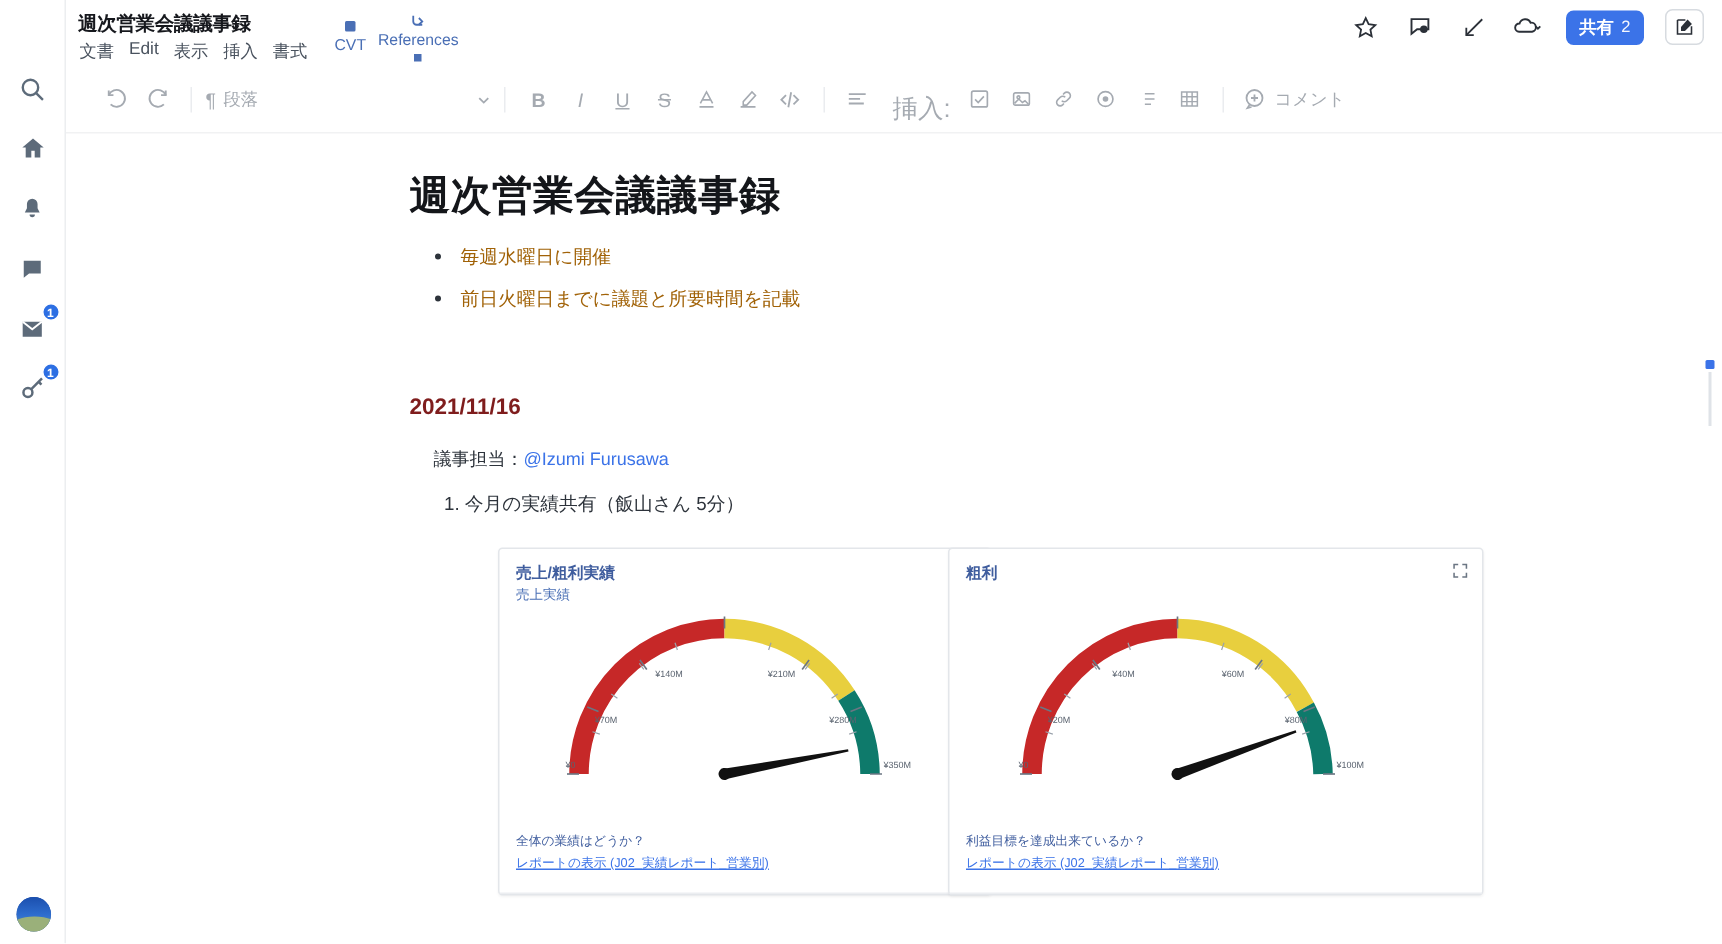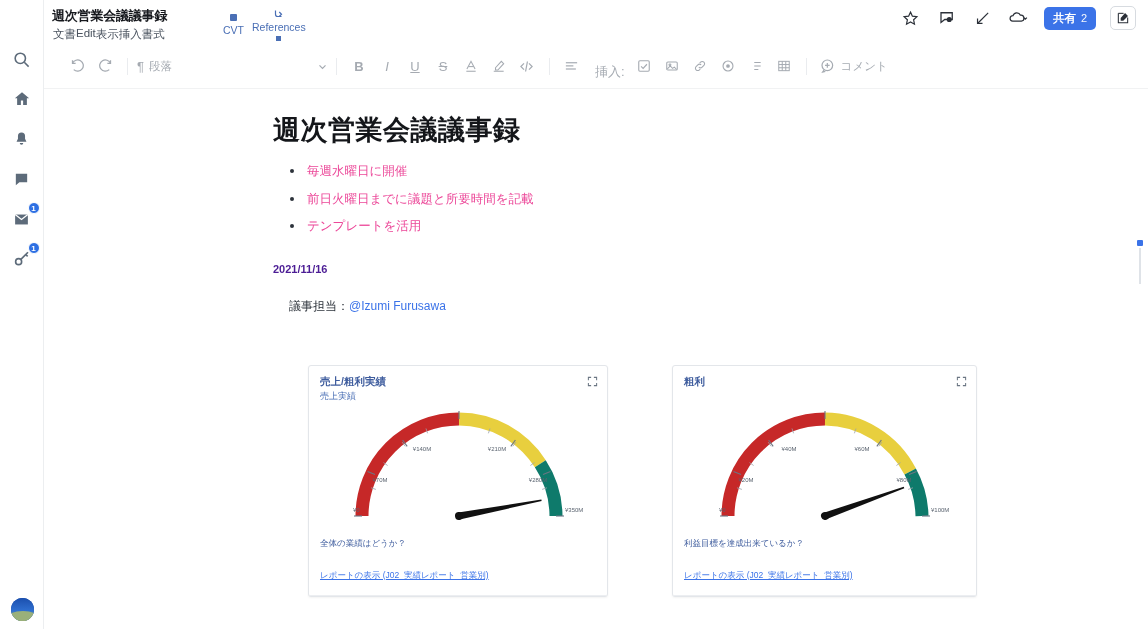--- a/index.html
+++ b/index.html
@@ -39,21 +39,21 @@
   
   .header { position:absolute; left:44px; top:0; right:0; height:44px; background:#fff; }
   .doc-title {
     position:absolute; left:8px; top:7px; font-size:13px; font-weight:bold;
     color:#16181d; letter-spacing:-0.2px; cursor:text;
   }
   .tag-row { position:absolute; left:179px; top:9px; display:flex; align-items:center; gap:8px; }
   .tag { display:flex; align-items:center; gap:3px; font-size:10.5px; color:#4a6fb5; cursor:pointer;flex-direction:column; }
   .tag .sq { width:7px; height:7px; background:#4a6fb5; border-radius:1px; display:inline-block; }
   .tag .dot { width:5px; height:5px; background:#4a6fb5; display:inline-block; }
-  .menu-row { position:absolute; left:9px; top:27px; display:flex; gap:0; }
+  .menu-row { position:absolute; left:9px; top:27px; display:flex; gap:10px; }
   .menu-item { font-size:11.5px; color:#49525e; cursor:pointer; }
 
   .hdr-actions { position:absolute; right:12px; top:6px; display:flex; align-items:center; gap:14px; }
   .hdr-btn { width:22px; height:22px; display:flex; align-items:center; justify-content:center; color:#3a434e; cursor:pointer; }
   .share-btn {
     background:#3b73e8; color:#fff; font-size:11.5px; border-radius:5px;
     padding:4px 9px; display:flex; align-items:center; gap:5px; cursor:pointer; font-weight:bold;justify-content:space-between;
   }
   .share-btn .cnt { font-weight:normal; font-size:11px; opacity:.95; }
   .edit-btn {
@@ -66,56 +66,56 @@
     position:absolute; left:44px; top:44px; right:0; height:45px;
     background:#fff; border-bottom:1px solid #e6e8eb;
     display:flex; align-items:center; padding-left:20px; gap:2px;
     opacity:.55;
   }
   .tb { width:26px; height:26px; display:flex; align-items:center; justify-content:center;
         color:#5c6673; cursor:pointer; font-size:13px; }
   .tb-sep { width:1px; height:17px; background:#dadee3; margin:0 7px; }
   .tb-para { display:flex; align-items:center; gap:5px; cursor:pointer; color:#5c6673; font-size:11.5px; }
   .tb-para .cv { width:150px; display:flex; justify-content:flex-end; }
-  .tb-label { font-size:13px; color:#5c6673; margin:12px 4px 0 8px; }
+  .tb-label { font-size:17px; color:#5c6673; margin:12px 4px 0 8px; }
   .tb-comment { display:flex; align-items:flex-end; gap:5px; font-size:11.5px; color:#5c6673; cursor:pointer; margin-left:4px;}
 
   
   .doc-scroll { position:absolute; left:44px; top:90px; right:0; bottom:0; background:#fff; overflow:hidden; }
   .page { position:relative; width:100%; height:100%; }
   .doc-h1 {
     position:absolute; left:229px; top:22px; font-size:27px; font-weight:bold;
     color:#14161a; letter-spacing:0.5px;
   }
   .bullets { position:absolute; left:244px; top:73px; }
-  .bullets li { list-style:none; position:relative; font-size:12.5px; color:#ec4899;
+  .bullets li { list-style:none; position:relative; font-size:12.5px; color:#a16207;
                 margin-bottom:10.5px; padding-left:19px; }
   .bullets li:before { content:""; position:absolute; left:2px; top:6px; width:4px; height:4px;
                        background:#2d333b; border-radius:50%; }
-  .doc-date { position:absolute; left:229px; top:173px; font-size:11px; font-weight:bold; color:#4c1d95; }
+  .doc-date { position:absolute; left:229px; top:173px; font-size:15px; font-weight:bold; color:#7f1d1d; }
   .doc-line { position:absolute; left:229px; top:208px; font-size:12px; color:#2d333b;padding-left:16px; }
   .mention { color:#3b73e8; cursor:pointer; }
   .doc-ol { position:absolute; left:252px; top:238px; font-size:12.5px; color:#2d333b; }
 
   
   .card {
     position:absolute; background:#fff; border:1px solid #e3e6ea; border-radius:3px;
     box-shadow:0 1px 2px rgba(0,0,0,0.05);
   }
-  #card1 { left:264px; top:275px; width:300px; height:232px; }
-  #card2 { left:628px; top:275px; width:305px; height:232px; }
+  #card1 { left:288px; top:275px; width:329px; height:232px; }
+  #card2 { left:588px; top:275px; width:357px; height:232px; }
   .card-title { position:absolute; left:11px; top:9px; font-size:10.5px; color:#3f5d9e; font-weight:bold; }
   .card-sub   { position:absolute; left:11px; top:24px; font-size:9px; color:#4a6fb5; }
   .expand { position:absolute; right:8px; top:7px; width:12px; height:12px; cursor:pointer; color:#6b7683; }
   .gauge-wrap { position:absolute; left:0; right:0; top:22px; height:150px; }
   .gauge-val { position:absolute; left:0; right:0; text-align:center; font-size:14px; color:#1d7f74; }
   #card1 .gauge-val { top:166px; }
   #card2 .gauge-val { top:166px; }
   .card-foot { position:absolute; left:11px; bottom:14px; }
-  .card-q { font-size:8.5px; color:#3f5d9e; margin-bottom:20px; }
+  .card-q { font-size:8.5px; color:#3f5d9e; margin-bottom:3px; }
   .card-link { font-size:8.5px; color:#3b73e8; text-decoration:underline; cursor:pointer; display:block; }
   .card-divider { position:absolute; left:0; right:0; bottom:0; height:1px; background:#eceef1; }
   #card1 .card-divider { bottom:0px; }
 
   .gauge-tick-label { font-size:6px; fill:#5b6470; font-family:"Liberation Sans", sans-serif; }
   .scroll-ind { position:absolute; right:6px; top:150px; width:6px; height:40px; }
 </style>
 </head>
 <body>
 
@@ -341,29 +341,29 @@
   </div>
 
   <div class="doc-scroll">
     <div class="page">
 
       <div class="doc-h1">週次営業会議議事録</div>
 
       <ul class="bullets">
         <li>毎週水曜日に開催</li>
         <li>前日火曜日までに議題と所要時間を記載</li>
-        <li>テンプレートを活用</li>
       </ul>
 
       <div class="doc-date">2021/11/16</div>
 
       <div class="doc-line">
         <span>議事担当：</span><span class="mention">@Izumi Furusawa</span>
       </div>
 
+      <div class="doc-ol">1.  今月の実績共有（飯山さん 5分）</div>
 
       <div class="card" id="card1">
         <div class="card-title">売上/粗利実績</div>
         <div class="card-sub">売上実績</div>
         <div class="expand">
           <svg width="11" height="11" viewBox="0 0 16 16" fill="none" stroke="#6b7683" stroke-width="1.5">
             <path d="M2 6V2h4"></path>
               <path d="M14 6V2h-4"></path>
               <path d="M2 10v4h4"></path>
               <path d="M14 10v4h-4"></path>

